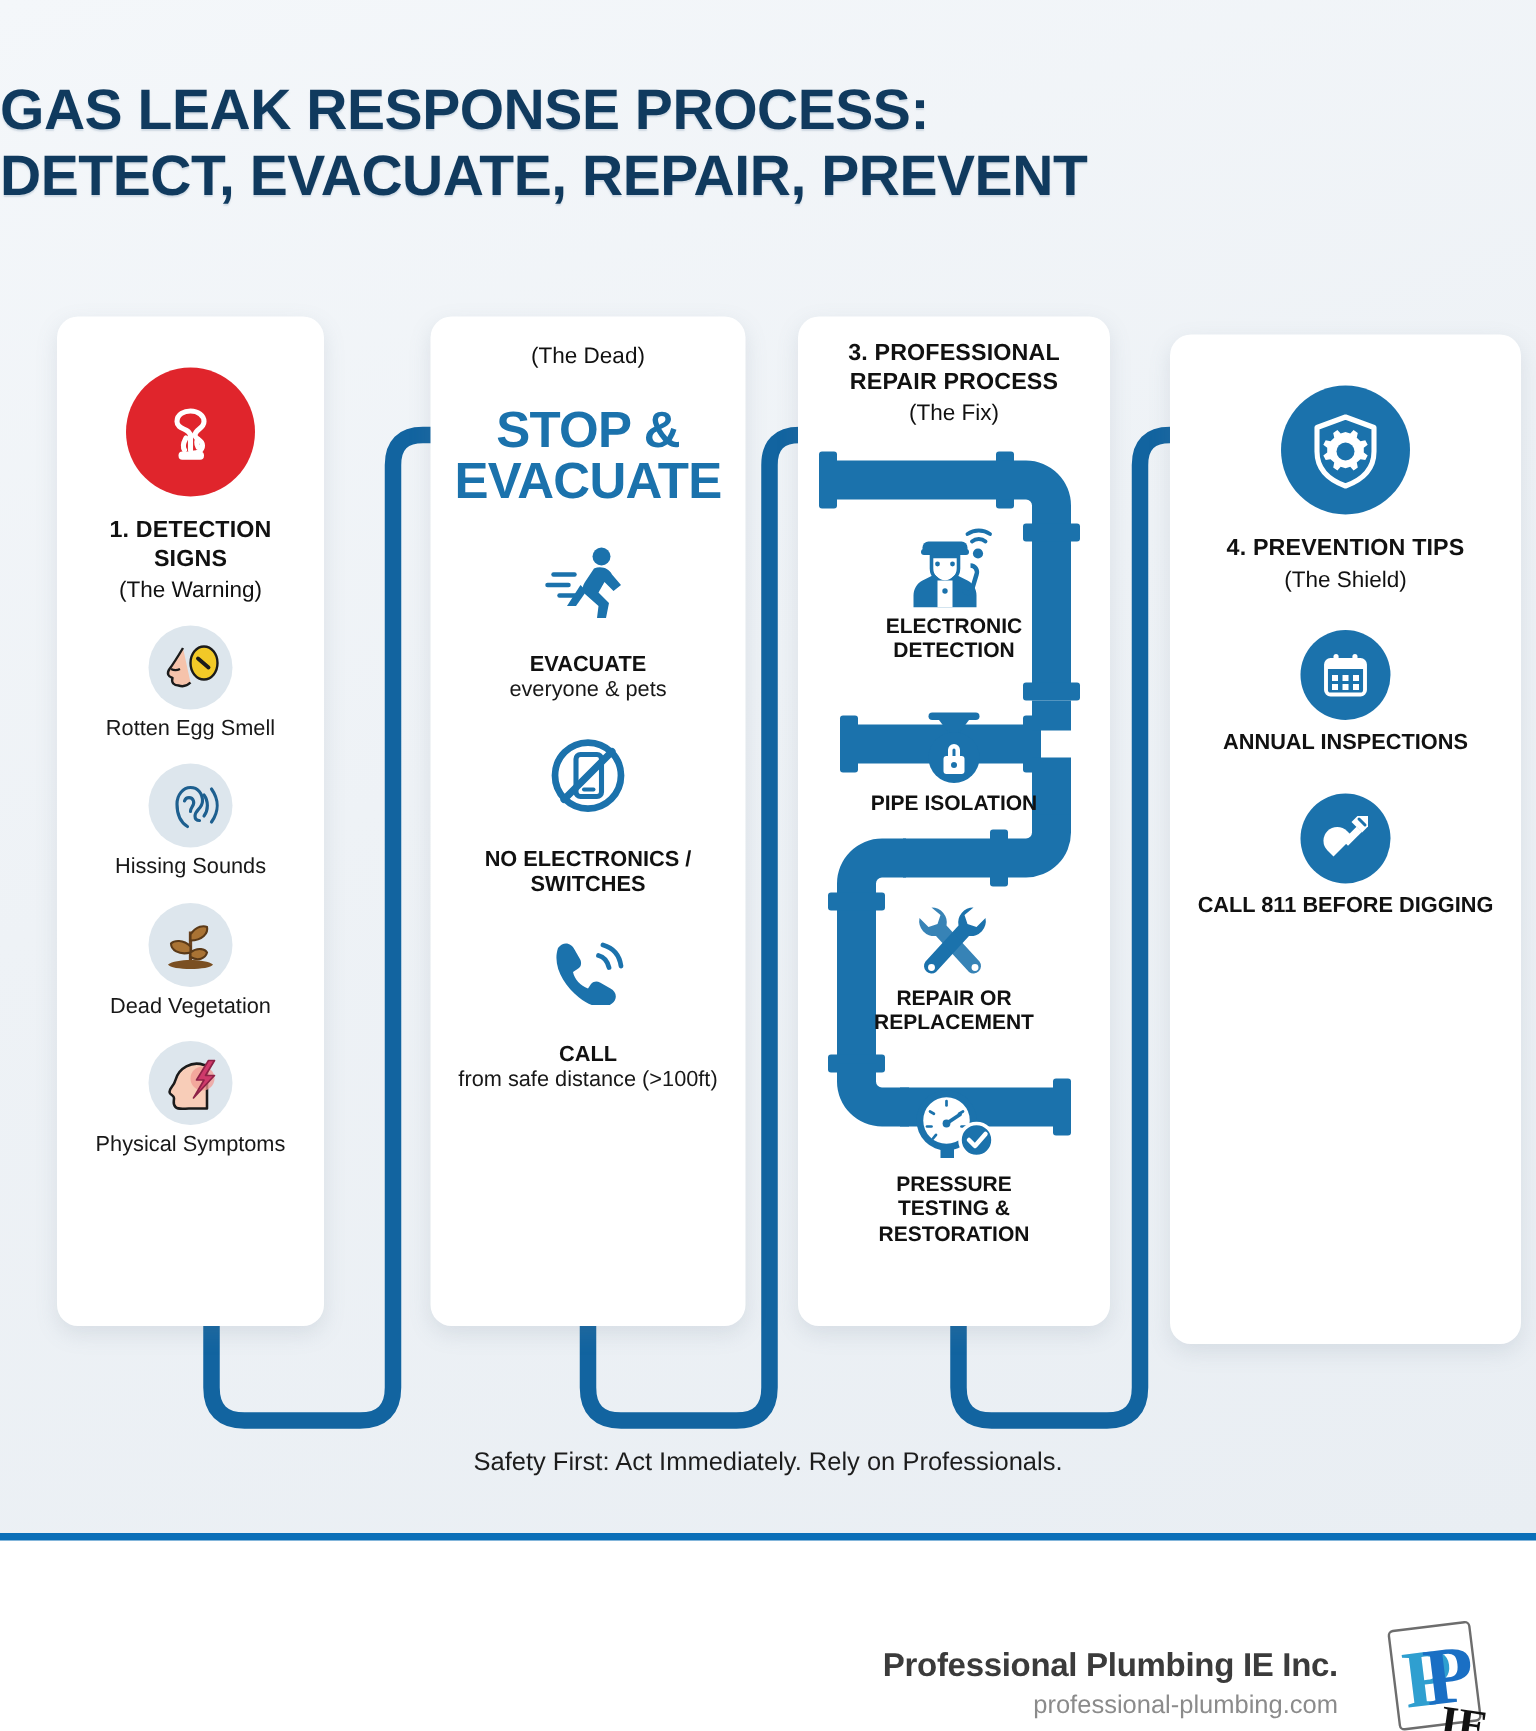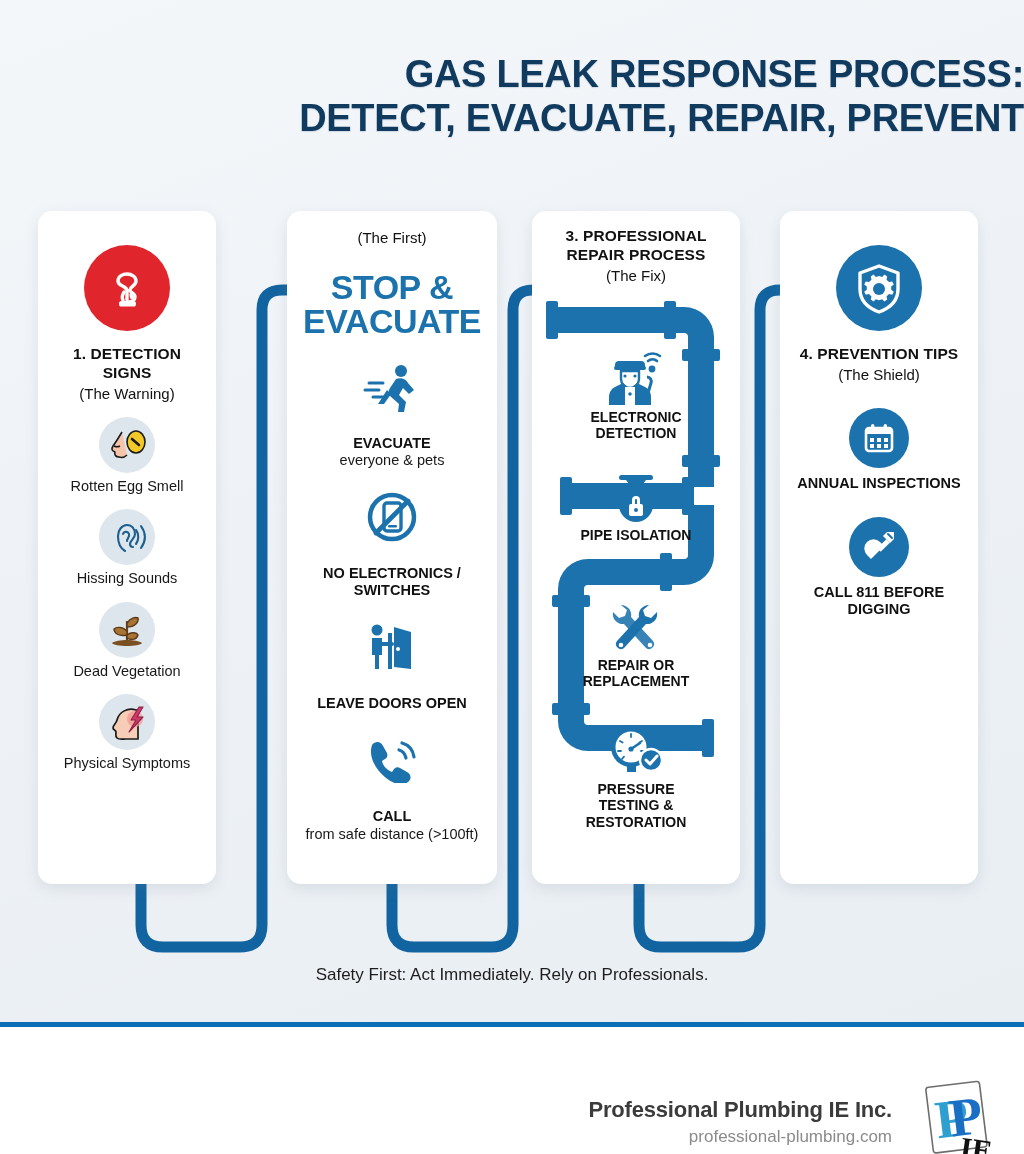--- a/index.html
+++ b/index.html
@@ -17,21 +17,21 @@
     left: 0; top: 0;
     width: 1024px; height: 1025px;
     background: linear-gradient(160deg, #f4f7fa 0%, #eef2f6 45%, #e9eef3 100%);
   }
 
   
   #title {
     position: absolute;
     left: 0; top: 52px;
     width: 1024px;
-    text-align: right;
+    text-align: left;
     color: #103a5e;
     font-weight: bold;
     font-size: 38px;
     line-height: 1.17;
     letter-spacing: -0.3px;
     text-shadow: 0 1px 1px rgba(180,195,210,.55);
   }
   #title .l2 { display:block; }
 
   
@@ -50,21 +50,21 @@
     background: #fff;
     border-radius: 14px;
     box-shadow: 0 5px 14px rgba(110,130,150,.17);
     padding: 16px 10px 10px;
     text-align: center;
     z-index: 3;
   }
   #card1 { left: 38px;  width: 178px; }
   #card2 { left: 287px; width: 210px; }
   #card3 { left: 532px; width: 208px; }
-  #card4 { left: 780px; width: 198px; }
+  #card4 { left: 780px; width: 234px; margin-top: 12px; }
 
   .card-heading {
     font-size: 15.5px;
     font-weight: bold;
     color: #111;
     line-height: 1.22;
     letter-spacing: .1px;
   }
   .card-sub {
     font-size: 15px;
@@ -256,21 +256,21 @@
           <path d="M31 9 c-8-3 -17 2 -19 10 c-1 4 -4 5 -4 8 c0 2 3 2 3 4 c0 3 -1 4 1 6 c2 2 6 1 9 1 L21 38 L33 38 L33 9 z" fill="#f8cdb8" stroke="#1b1b1b" stroke-width="1.7" stroke-linejoin="round"></path>
           <circle cx="30" cy="18" r="8" fill="#f29a93" opacity=".75"></circle>
           <path d="M34 6 L26 19 L31 19 L24 31 L38 16 L32 16 L38 6 z" fill="#cf3a6b" stroke="#8e2247" stroke-width="1.1" stroke-linejoin="round"></path>
         </svg>
       </div>
       <div class="sign-label">Physical Symptoms</div>
     </div>
   </div>
 
   <div class="card" id="card2">
-    <div class="card-sub">(The First)</div>
+    <div class="card-sub">(The Dead)</div>
 
     <div class="stop-evac">STOP &amp; EVACUATE</div>
 
     <div class="step2-item">
       <div class="step2-icon">
         <svg width="58" height="50" viewBox="0 0 58 50">
           <g fill="#1b72ac">
             <circle cx="38" cy="9" r="6"></circle>
             <path d="M33 17 c5-2 10 0 12 4 l6 7 l-5 4 l-6-6 l-4 7 l7 7 l-2 10 l-6 0 l1-8 l-9-8 c-2-2 -2-5 0-8 z"></path>
             <path d="M28 32 l-7 10 l-6 0 l9-14 z"></path>
@@ -291,35 +291,20 @@
         <svg width="54" height="54" viewBox="0 0 54 54">
           <circle cx="27" cy="27" r="22" fill="none" stroke="#1b72ac" stroke-width="4.5"></circle>
           <rect x="19" y="13" width="17" height="28" rx="3" fill="none" stroke="#1b72ac" stroke-width="3.4"></rect>
           <rect x="23" y="35" width="9" height="2.6" rx="1.3" fill="#1b72ac"></rect>
           <path d="M11 43 L43 11" stroke="#1b72ac" stroke-width="4.8" stroke-linecap="round"></path>
         </svg>
       </div>
       <div class="step2-title">NO ELECTRONICS / SWITCHES</div>
     </div>
 
-    <div class="step2-item">
-      <div class="step2-icon">
-        <svg width="56" height="52" viewBox="0 0 56 52">
-          <g fill="#1b72ac">
-            <circle cx="13" cy="9" r="5.5"></circle>
-            <path d="M8 17 h10 v17 h-3 v14 h-4 v-14 h-3 z"></path>
-            <rect x="16" y="21" width="14" height="4" rx="2"></rect>
-            <rect x="24" y="12" width="4" height="36"></rect>
-            <path d="M30 6 L47 11 L47 48 L30 46 z"></path>
-          </g>
-          <circle cx="34" cy="28" r="2" fill="#ffffff"></circle>
-        </svg>
-      </div>
-      <div class="step2-title">LEAVE DOORS OPEN</div>
-    </div>
 
     <div class="step2-item">
       <div class="step2-icon">
         <svg width="56" height="46" viewBox="0 0 56 46">
           <path d="M8 8 c4-5 9-3 11 1 l4 7 c1 3 0 5 -2 6 l-3 2 c1 5 5 9 10 11 l2-3 c2-2 4-2 6-1 l7 4 c4 2 5 7 1 10 c-5 4 -13 3 -22-4 C12 33 4 20 8 8 z" fill="#1b72ac"></path>
           <g fill="none" stroke="#1b72ac" stroke-width="3.2" stroke-linecap="round">
             <path d="M35 13 c4 1 6 4 7 8"></path>
             <path d="M38 6 c7 2 11 7 12 14"></path>
           </g>
         </svg>

